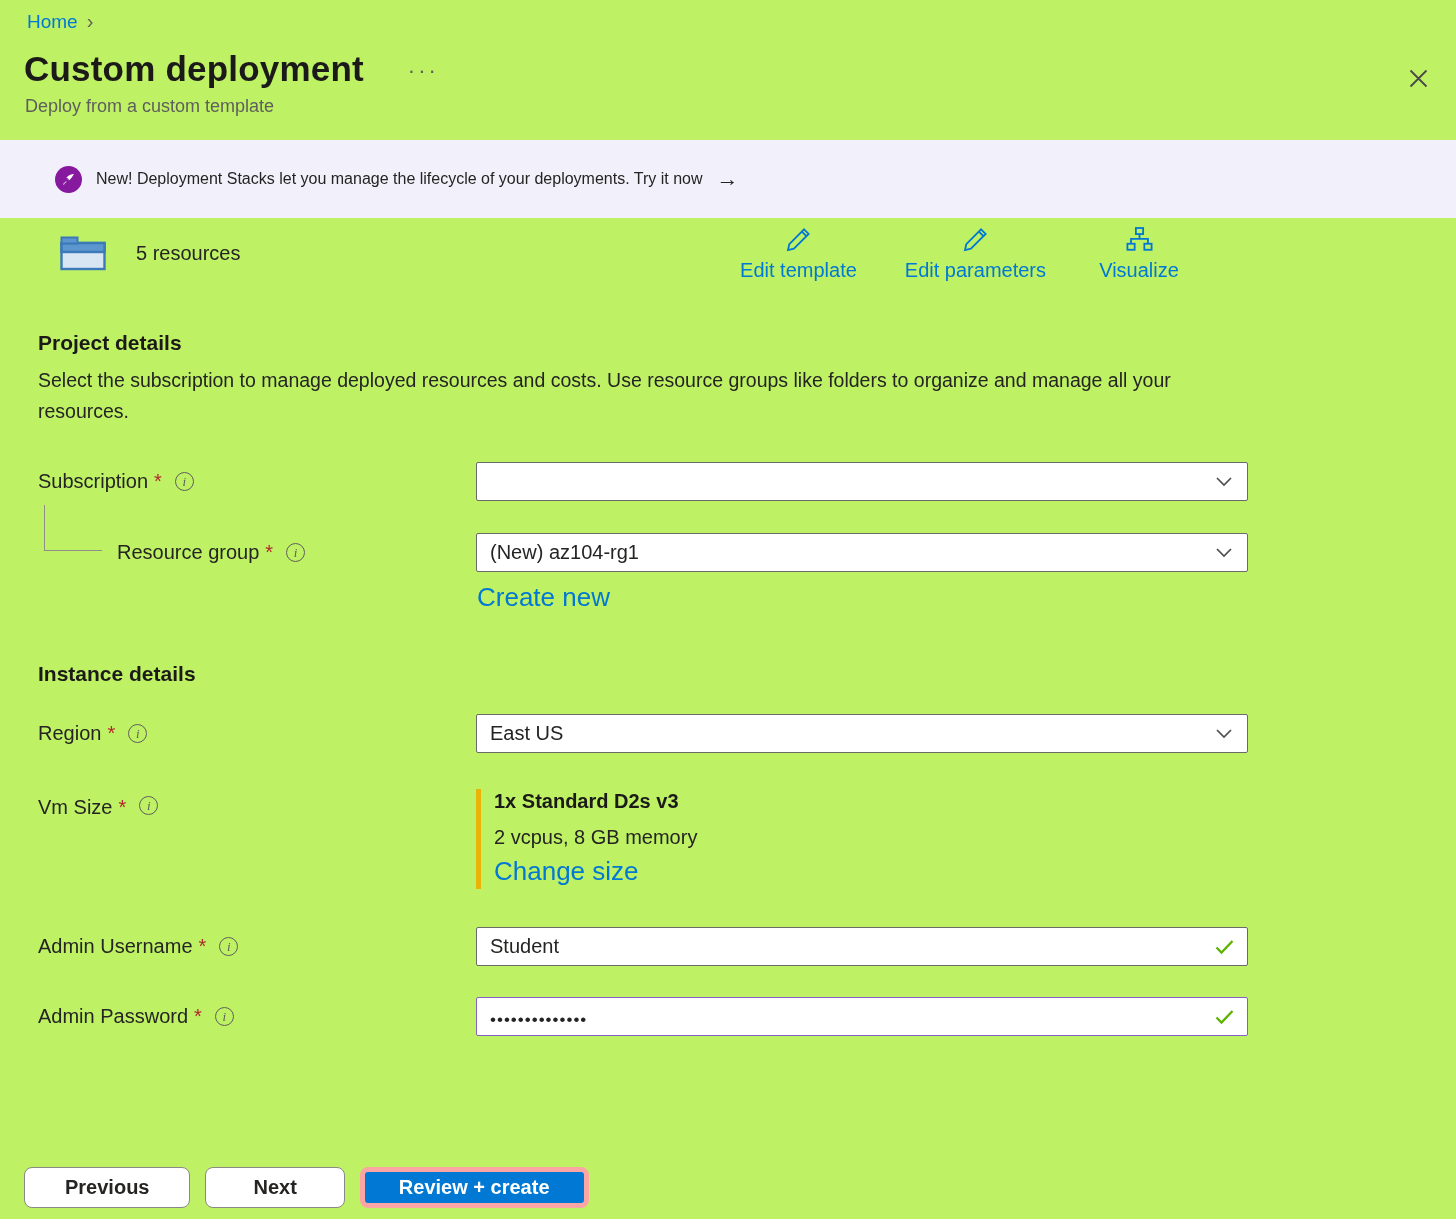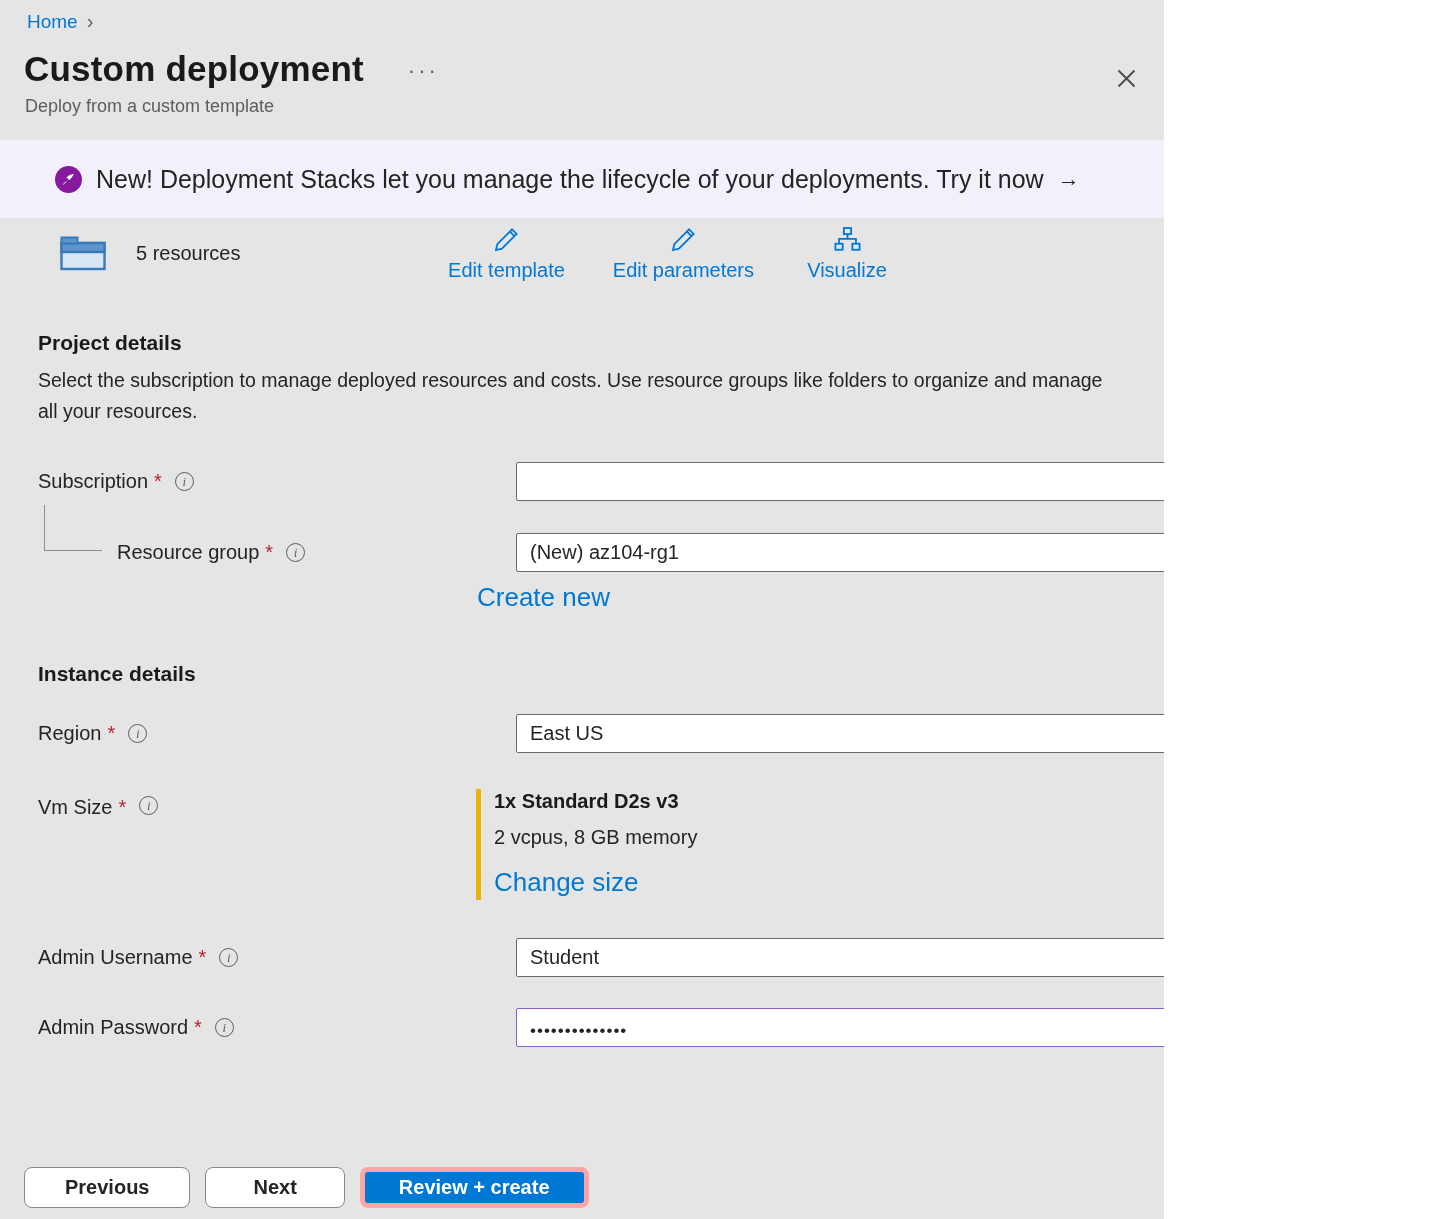--- a/index.html
+++ b/index.html
@@ -3,23 +3,23 @@
 <meta charset="utf-8">
 <style>
   * { box-sizing: border-box; margin: 0; padding: 0; }
   html, body { background: #ffffff; }
   body {
     font-family: "Liberation Sans", "DejaVu Sans", sans-serif;
     color: #252423;
   }
   .page {
     position: relative;
-    width: 1164px;
+    width: 1456px;
     height: 1219px;
-    background: #e5e5e5;
+    background: #bef264;
     overflow: hidden;
   }
 
   
   .breadcrumb { padding: 10px 0 0 27px; font-size: 19px; display: flex; align-items: center; gap: 9px; }
   .crumb { color: #0078d4; text-decoration: none; cursor: pointer; }
   .crumb-sep { color: #5f5e5c; font-size: 20px; }
 
   
   .title-row { display: flex; align-items: center; margin: 16px 24px 0 24px; }
@@ -38,21 +38,21 @@
     align-items: center;
     padding-left: 55px;
     cursor: pointer;
   }
   .rocket {
     width: 27px; height: 27px; border-radius: 50%;
     background: #87199e;
     display: inline-flex; align-items: center; justify-content: center;
     flex: none;
   }
-  .banner-text { margin-left: 14px; font-size: 25px; color: #252423; }
+  .banner-text { margin-left: 14px; font-size: 16px; color: #252423; }
   .banner-arrow { margin-left: 14px; font-size: 22px; color: #252423; }
 
   
   .template-bar { margin-top: 7px; display: flex; align-items: center; padding-left: 60px; }
   .template-info { display: flex; align-items: center; gap: 29px; }
   .tpl-icon { display: inline-flex; }
   .resource-count { font-size: 20px; color: #252423; }
   .template-actions { margin-left: auto; margin-right: 272px; display: flex; gap: 48px; }
   .action { display: flex; flex-direction: column; align-items: center; gap: 1px; color: #0078d4; cursor: pointer; min-width: 90px; }
   .action-label { font-size: 20px; color: #0078d4; }
@@ -73,40 +73,40 @@
   .info-icon {
     width: 19px; height: 19px; border: 1px solid #5f5e5c; border-radius: 50%;
     margin-left: 13px; display: inline-flex; align-items: center; justify-content: center;
     color: #5f5e5c; font-size: 13px; cursor: pointer; flex: none;
   }
   .info-icon::before { content: "i"; font-family: "Liberation Serif", serif; font-style: italic; }
   .control-col { width: 772px; flex: none; }
   .select, .text-input {
     position: relative; height: 39px; border: 1px solid #6b6a68; border-radius: 2px;
     background: #fff; display: flex; align-items: center;
-    padding: 0 44px 0 13px; font-size: 20px; color: #252423; cursor: pointer; margin-left: 40px;
+    padding: 0 44px 0 13px; font-size: 20px; color: #252423; cursor: pointer;
   }
   .text-input { cursor: text; }
   .text-input.valid-purple { border-color: #8661c5; }
   .chevron { position: absolute; right: 15px; top: 50%; transform: translateY(-50%); display: flex; }
   .check { position: absolute; right: 13px; top: 50%; transform: translateY(-50%); display: flex; }
   .connector {
     position: absolute; left: 44px; top: 43px; width: 58px; height: 46px;
     border-left: 1px solid #8f8e8c; border-bottom: 1px solid #8f8e8c;
   }
   .rg-row { margin-top: 32px; }
   .link { color: #0078d4; font-size: 26px; text-decoration: none; cursor: pointer; display: inline-block; }
   .create-new { margin-top: 10px; margin-left: 1px; }
 
   .region-row { margin-top: 0; }
   .vmsize-row { margin-top: 36px; }
   .vm-block { border-left: 5px solid #eab308; padding: 1px 0 2px 13px; }
   .vm-title { font-size: 20px; font-weight: 700; color: #1b1a19; }
   .vm-specs { font-size: 20px; color: #252423; margin-top: 13px; }
-  .vm-change { margin-top: 18px; }
+  .vm-change { margin-top: 7px; }
   .username-row { margin-top: 38px; }
   .password-row { margin-top: 31px; }
   .password-dots { letter-spacing: 1px; font-size: 17px; padding-top: 6px; }
 
   
   .footer { position: absolute; left: 24px; bottom: 11px; display: flex; gap: 15px; }
   .btn {
     height: 41px; border-radius: 8px; font-size: 20px;
     display: inline-flex; align-items: center; justify-content: center;
     font-family: inherit; cursor: pointer;

